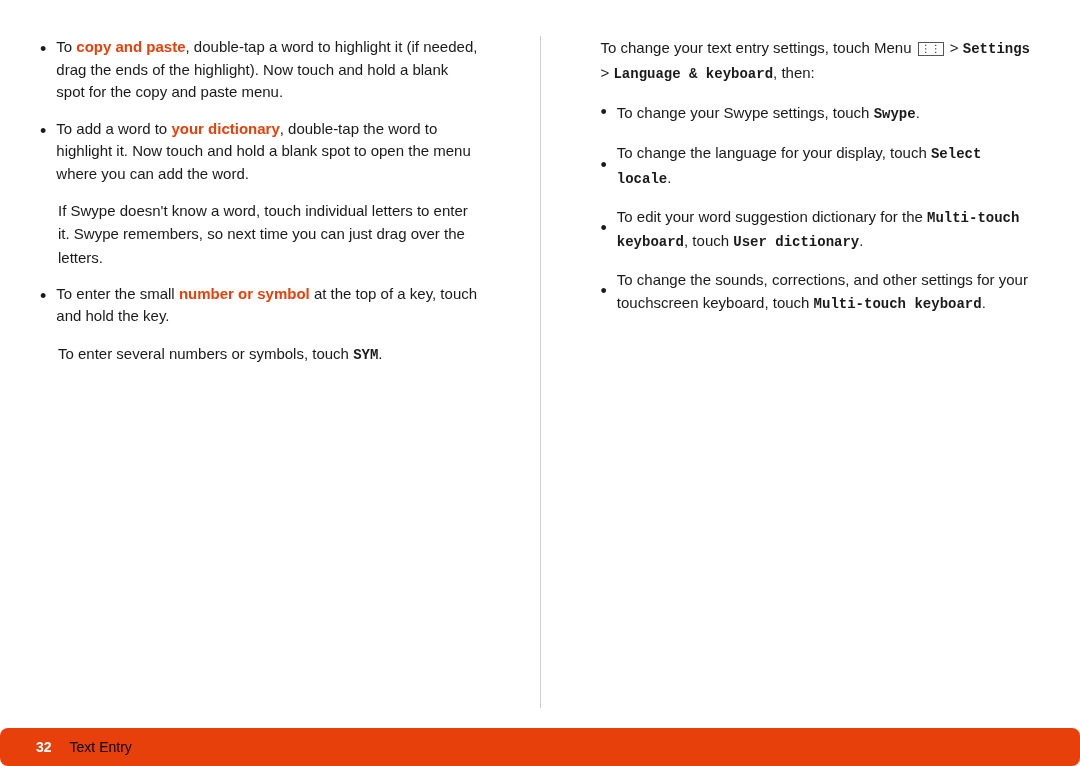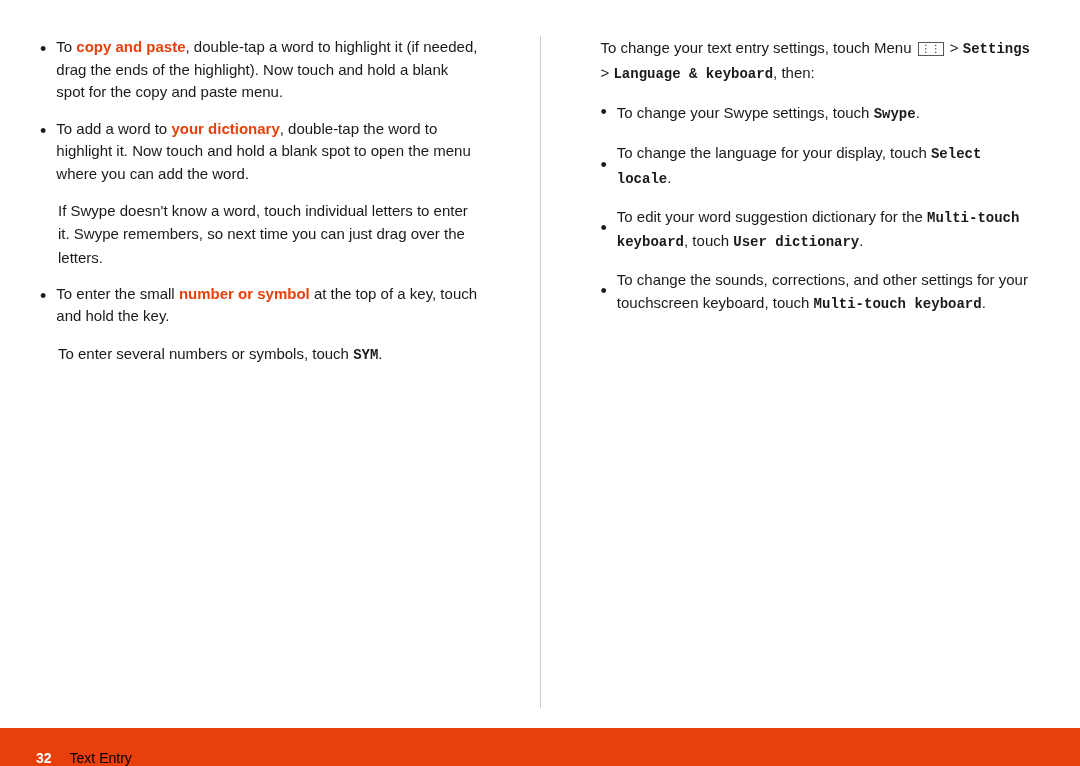--- a/index.html
+++ b/index.html
@@ -113,23 +113,24 @@
       font-size: 18px;
       margin-right: 10px;
       flex-shrink: 0;
       color: #1a1a1a;
     }
 
     .footer {
       background: #e8400a;
       height: 38px;
       display: flex;
-      align-items: flex-end;
+      align-items: center;
       padding: 0 36px;
       flex-shrink: 0;
+      border-radius: 8px;
     }
 
     .footer-page-num {
       font-size: 14px;
       font-weight: 700;
       color: #ffffff;
       margin-right: 18px;
     }
 
     .footer-section-name {

